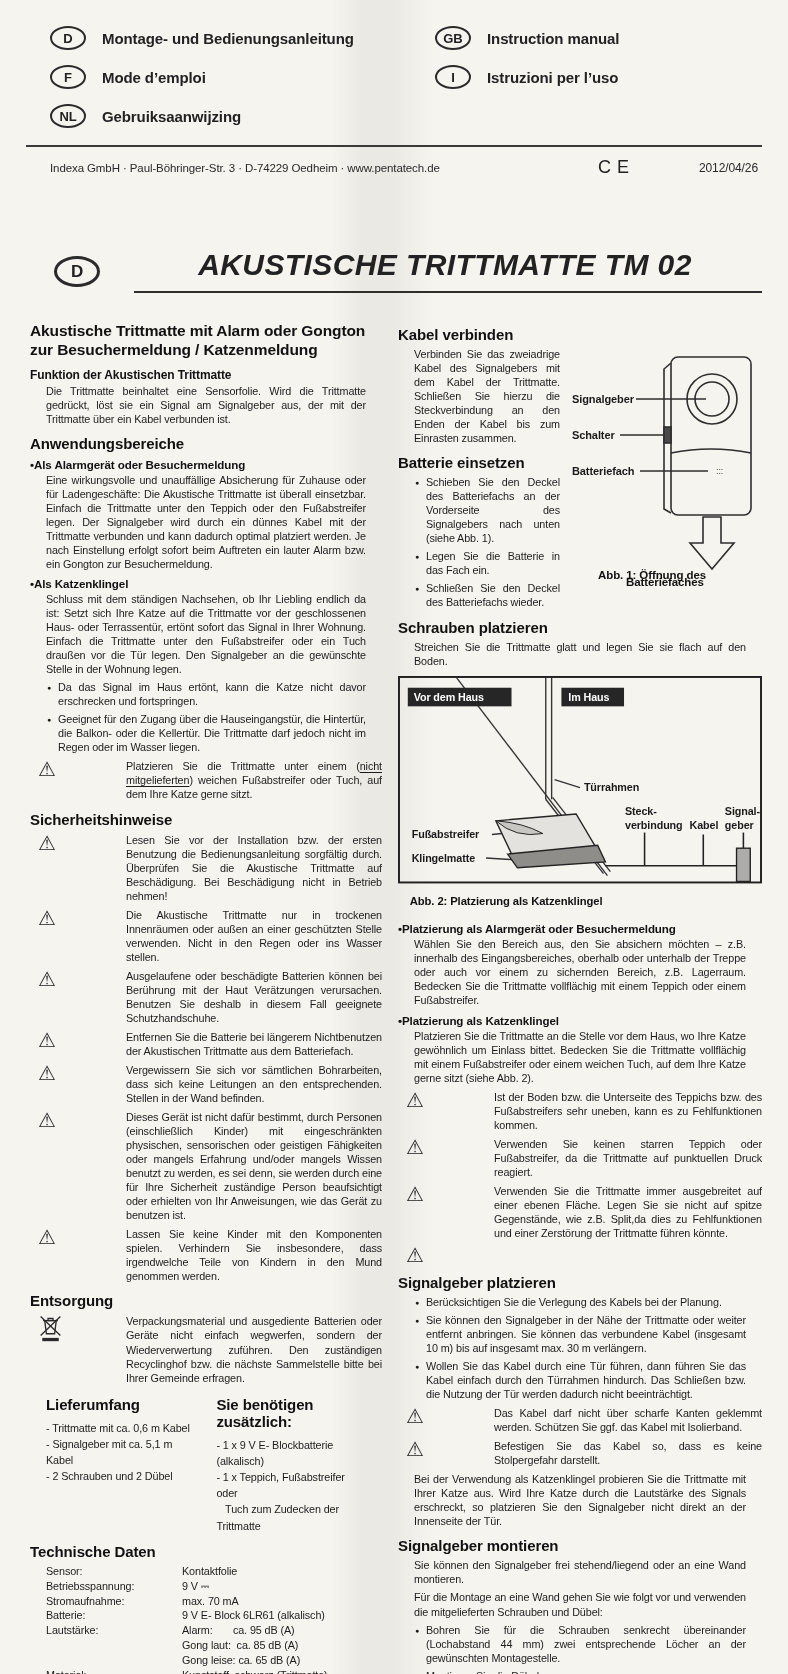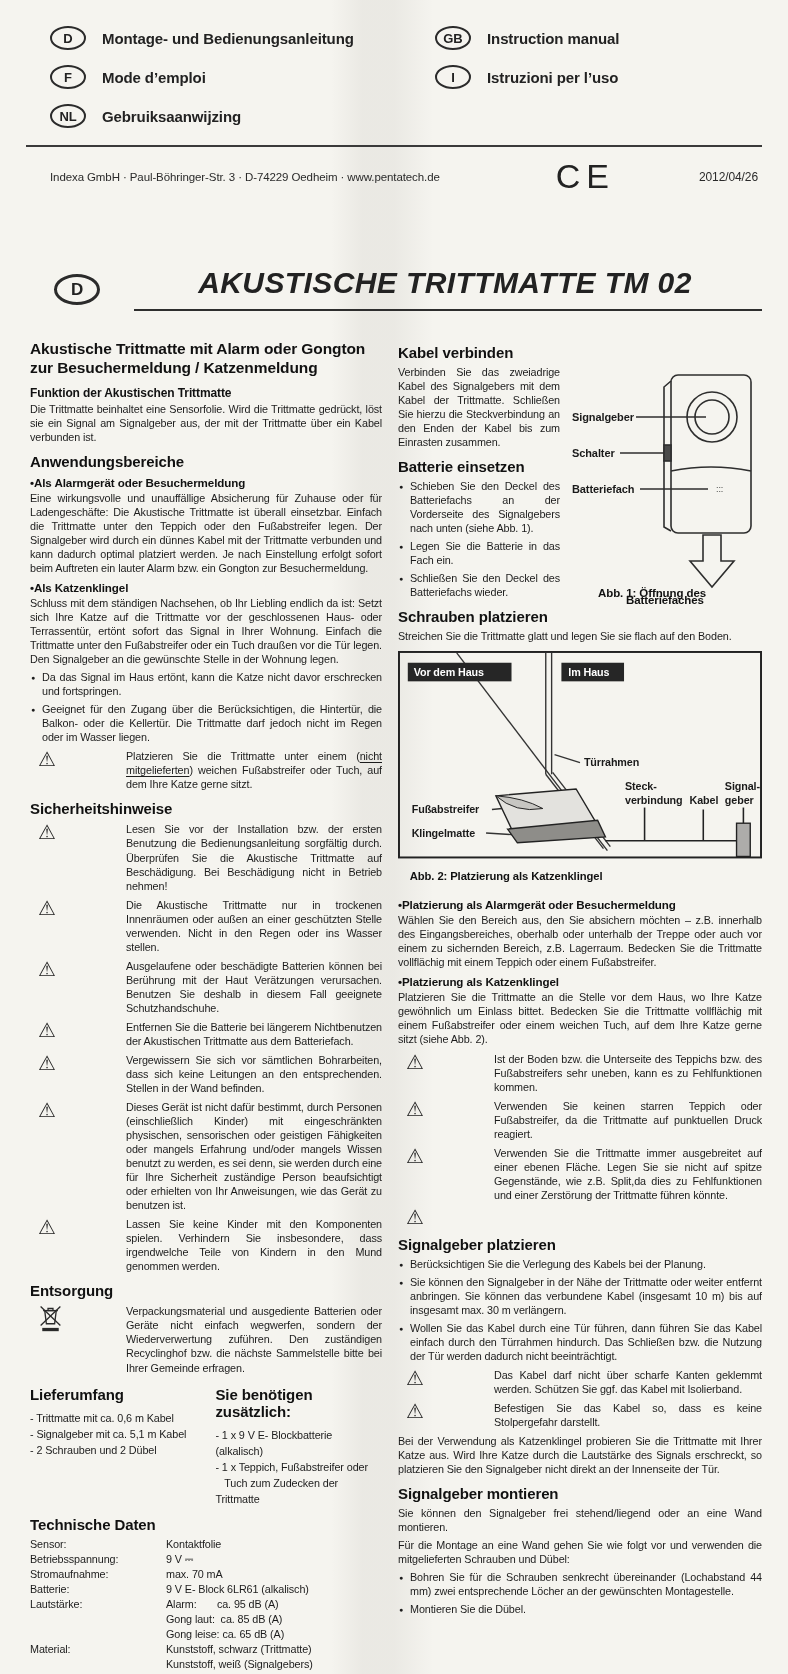--- a/index.html
+++ b/index.html
@@ -19,34 +19,34 @@
   .lang-oval {
     display:inline-flex; align-items:center; justify-content:center;
     min-width:36px; height:24px; padding:0 5px; box-sizing:border-box;
     border:2.5px solid #2b2b2b; border-radius:50%;
     font-weight:bold; font-size:13px; color:#222;
   }
   .lang-label { font-weight:bold; font-size:15px; color:#222; }
   .header-rule { border-top:2px solid #3a3a3a; margin:2px 0 10px -4px; }
   .company-row { display:flex; align-items:center; font-size:11.5px; color:#2a2a2a; padding-left:20px; }
   .company-line { flex:1; }
-  .ce-mark { font-size:34px; font-weight:400; letter-spacing:6px; margin-right:84px; color:#222; }
+  .ce-mark { font-size:18px; font-weight:400; letter-spacing:6px; margin-right:64px; color:#222; }
   .doc-date { font-size:12px; margin-right:4px; }
   
   .title-row { display:flex; align-items:flex-end; gap:34px; margin:70px 0 0 24px; }
   .title-oval { min-width:46px; height:31px; font-size:17px; border-width:3px; margin-bottom:6px; }
   .title-text {
     flex:1; font-style:italic; font-weight:bold; font-size:30px; letter-spacing:0.4px;
     color:#222; border-bottom:2.5px solid #2e2e2e; padding:0 10px 9px 4px; text-align:center;
   }
   
   .columns { display:flex; gap:16px; margin-top:24px; }
   .col-left { width:352px; flex:0 0 352px; }
   .col-right { flex:1; min-width:0; }
-  .blk { margin:0 0 4px; }
+  .blk { margin:0 16px 4px; }
   .h1 { font-size:15.5px; font-weight:bold; line-height:1.25; margin:4px 0 8px; color:#111; }
   .h2 { font-size:15px; font-weight:bold; margin:9px 0 4px; color:#111; }
   .h3 { font-size:12px; font-weight:bold; margin:5px 0 2px; color:#111; }
   .p { font-size:10.8px; line-height:1.3; text-align:justify; }
   .boldbullet { font-size:11.6px; font-weight:bold; margin:6px 0 2px; color:#111; }
   .boldbullet::before { content:"\2022 "; }
   .bullet { font-size:10.8px; line-height:1.3; text-align:justify; padding-left:12px; position:relative; }
   .bullet::before { content:"\25CF"; font-size:7px; position:absolute; left:1px; top:3px; }
   .warn { display:flex; margin:5px 0; }
   .warn-icon { flex:0 0 96px; width:96px; box-sizing:border-box; padding-left:8px; font-size:20px; line-height:1; color:#1a1a1a; }
@@ -122,21 +122,21 @@
     <div class="col-left" id="col-left">
         <div class="blk h1">Akustische Trittmatte mit Alarm oder Gongton zur Besuchermeldung / Katzenmeldung</div>
         <div class="blk h3">Funktion der Akustischen Trittmatte</div>
         <div class="blk p">Die Trittmatte beinhaltet eine Sensorfolie. Wird die Trittmatte gedrückt, löst sie ein Signal am Signalgeber aus, der mit der Trittmatte über ein Kabel verbunden ist.</div>
         <div class="blk h2">Anwendungsbereiche</div>
         <div class="blk boldbullet">Als Alarmgerät oder Besuchermeldung</div>
         <div class="blk p">Eine wirkungsvolle und unauffällige Absicherung für Zuhause oder für Ladengeschäfte: Die Akustische Trittmatte ist überall einsetzbar. Einfach die Trittmatte unter den Teppich oder den Fußabstreifer legen. Der Signalgeber wird durch ein dünnes Kabel mit der Trittmatte verbunden und kann dadurch optimal platziert werden. Je nach Einstellung erfolgt sofort beim Auftreten ein lauter Alarm bzw. ein Gongton zur Besuchermeldung.</div>
         <div class="blk boldbullet">Als Katzenklingel</div>
         <div class="blk p">Schluss mit dem ständigen Nachsehen, ob Ihr Liebling endlich da ist: Setzt sich Ihre Katze auf die Trittmatte vor der geschlossenen Haus- oder Terrassentür, ertönt sofort das Signal in Ihrer Wohnung. Einfach die Trittmatte unter den Fußabstreifer oder ein Tuch draußen vor die Tür legen. Den Signalgeber an die gewünschte Stelle in der Wohnung legen.</div>
         <div class="blk bullet">Da das Signal im Haus ertönt, kann die Katze nicht davor erschrecken und fortspringen.</div>
-        <div class="blk bullet">Geeignet für den Zugang über die Berücksichtigen, die Hintertür, die Balkon- oder die Kellertür. Die Trittmatte darf jedoch nicht im Regen oder im Wasser liegen.</div>
+        <div class="blk bullet">Geeignet für den Zugang über die Hauseingangstür, die Hintertür, die Balkon- oder die Kellertür. Die Trittmatte darf jedoch nicht im Regen oder im Wasser liegen.</div>
         <div class="blk warn">
           <span class="warn-icon">⚠</span>
           <div class="warn-text"><span>Platzieren Sie die Trittmatte unter einem (</span><u>nicht mitgelieferten</u><span>) weichen Fußabstreifer oder Tuch, auf dem Ihre Katze gerne sitzt.</span></div>
         </div>
         <div class="blk h2">Sicherheitshinweise</div>
         <div class="blk warn">
           <span class="warn-icon">⚠</span>
           <div class="warn-text">Lesen Sie vor der Installation bzw. der ersten Benutzung die Bedienungsanleitung sorgfältig durch. Überprüfen Sie die Akustische Trittmatte auf Beschädigung. Bei Beschädigung nicht in Betrieb nehmen!</div>
         </div>
         <div class="blk warn">

